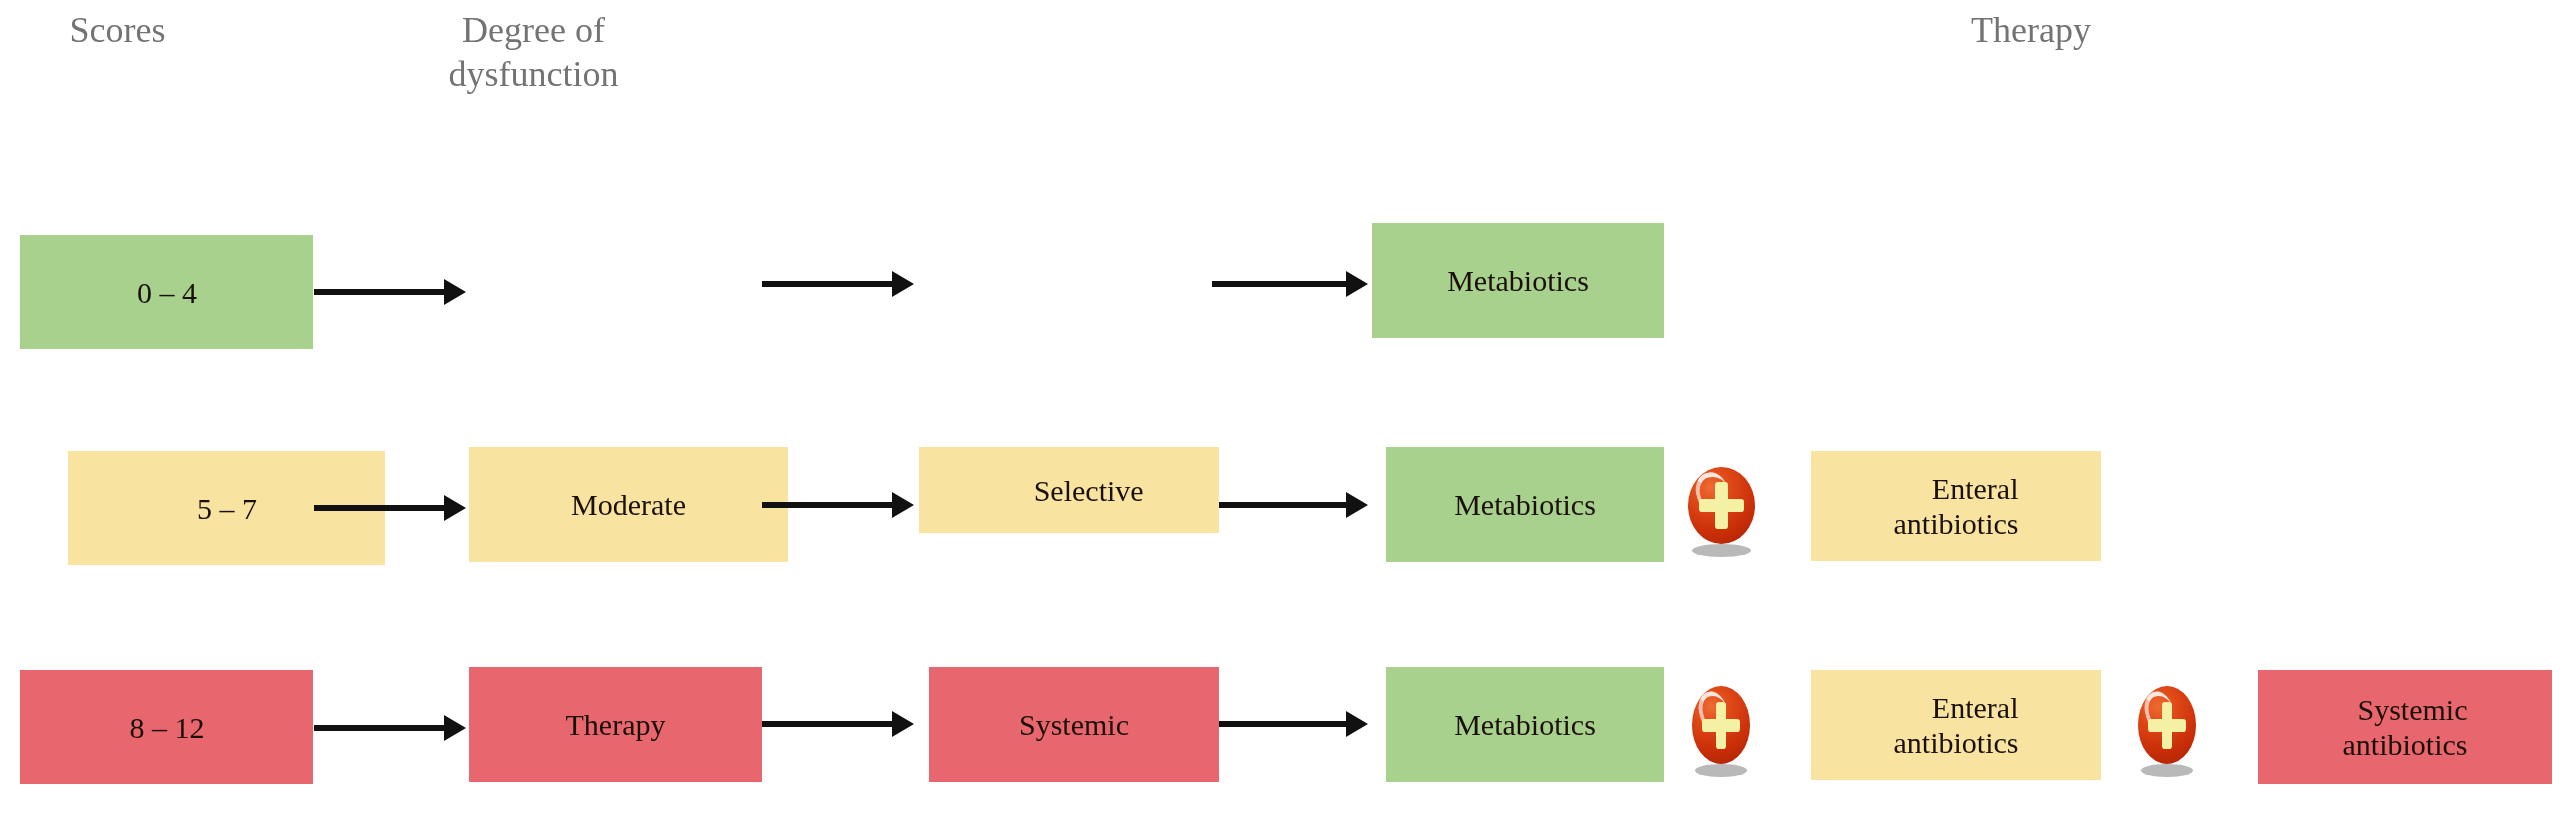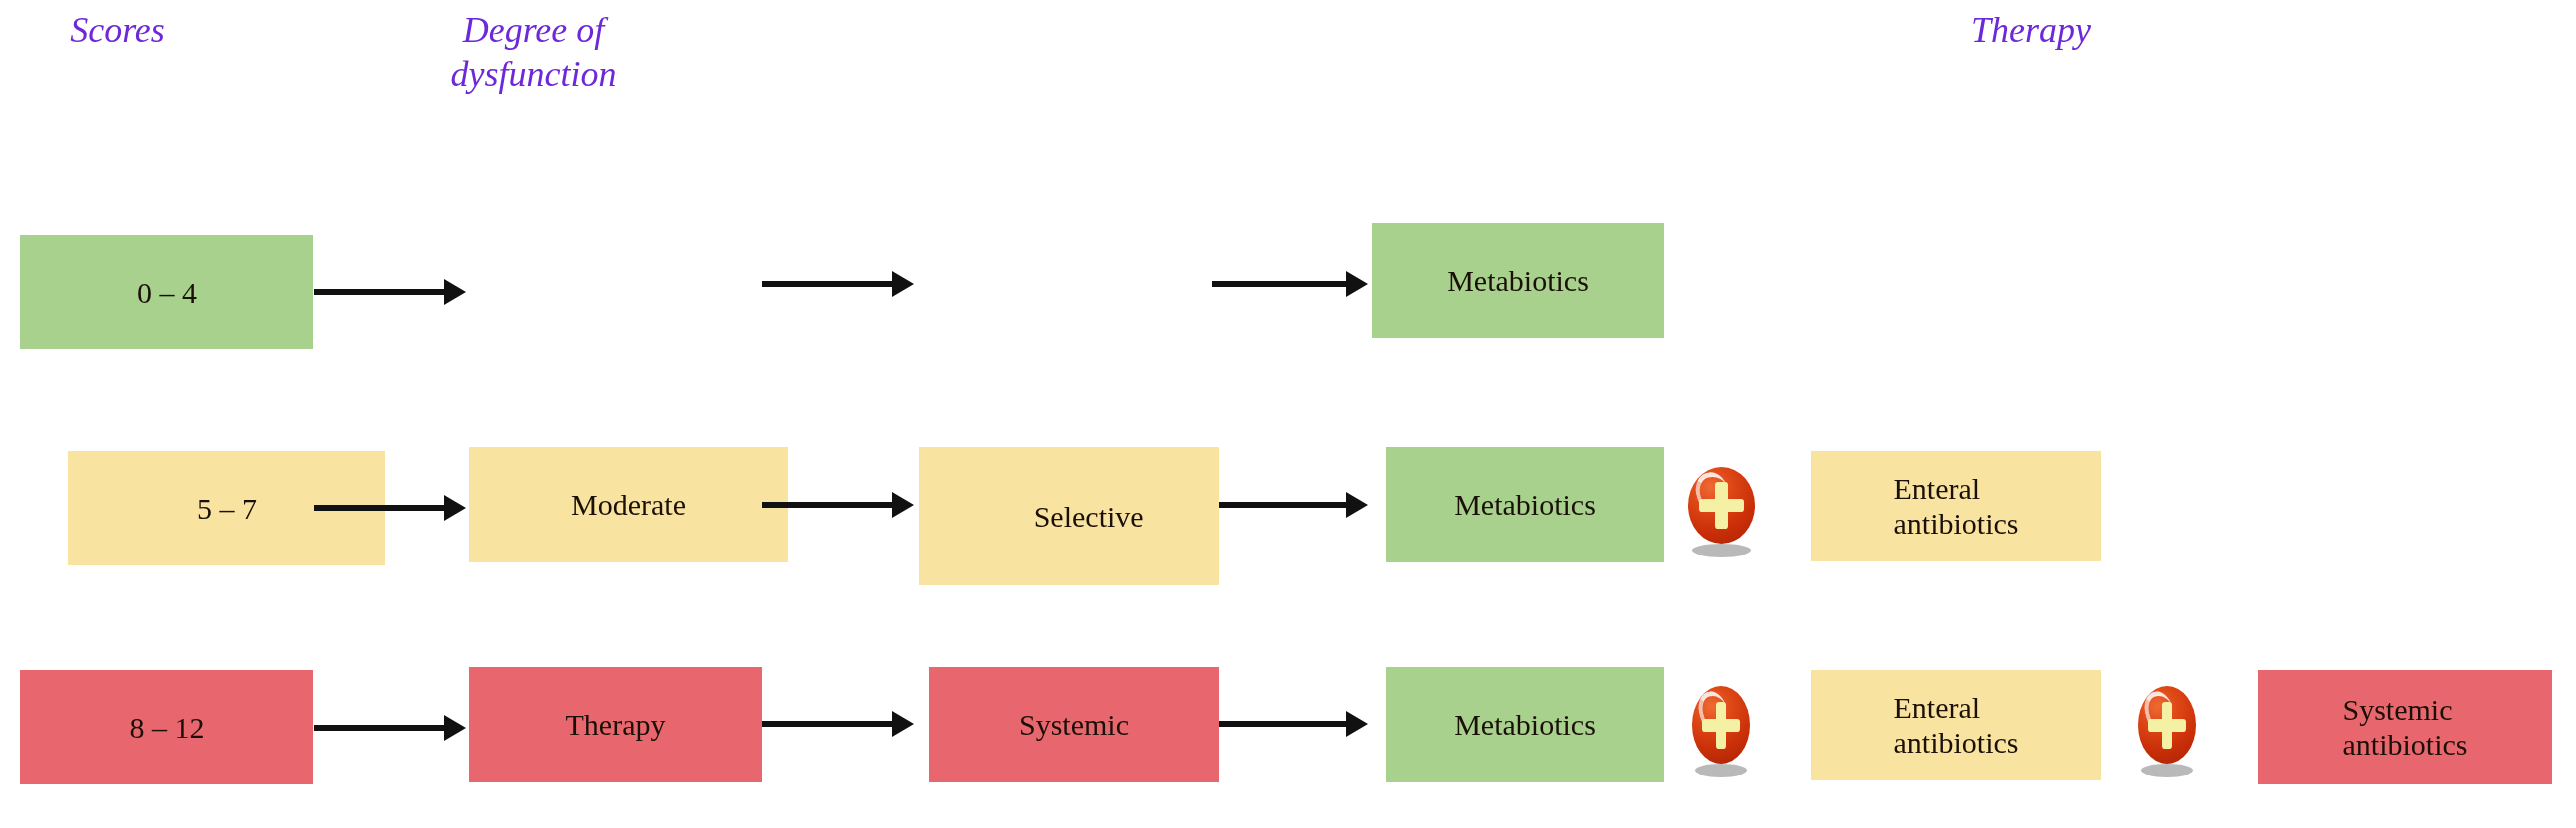--- a/index.html
+++ b/index.html
@@ -15,34 +15,33 @@
     overflow: hidden;
     font-family: "Liberation Serif", "DejaVu Serif", serif;
     color: #000000;
   }
 
   
   .col-header {
     position: absolute;
     font-size: 36px;
     line-height: 44px;
-    color: #6d28d9;
+    color: #737373;
     text-align: center;
     white-space: pre-line;
     font-family: "Liberation Serif", "DejaVu Serif", serif;
-    font-style: italic;
   }
 
   
   .node {
     position: absolute;
     display: flex;
     align-items: center;
     justify-content: center;
-    text-align: left;
+    text-align: right;
     font-size: 30px;
     line-height: 35px;
     color: #1a1008;
     box-sizing: border-box;
     padding: 1.6px 4.7px;
     font-family: "Liberation Serif", "DejaVu Serif", serif;
   }
   .node.green  { background: #a9d18e; }
   .node.yellow { background: #f8e3a1; }
   .node.red    { background: #e8666d; }
@@ -148,21 +147,21 @@
   <div class="node yellow" style="left:20.4px; top:451px; width:317px; height:114px;margin-left:48px;">
     <span class="label">5 – 7</span>
   </div>
   <div class="arrow" style="left:314px; top:505px; width:132px;"></div>
 
   <div class="node yellow" style="left:469px; top:447px; width:319px; height:115px;">
     <span class="label">Moderate</span>
   </div>
   <div class="arrow" style="left:762px; top:502px; width:132px;"></div>
 
-  <div class="node yellow" style="left:919px; top:447px; width:300px; height:138px;padding-left:44px;">
+  <div class="node yellow" style="left:919px; top:447px; width:300px; height:86px;padding-left:44px;">
     <span class="label">Selective</span>
   </div>
   <div class="arrow" style="left:1219px; top:502px; width:129px;"></div>
 
   <div class="node green" style="left:1386px; top:447px; width:278px; height:115px;">
     <span class="label">Metabiotics</span>
   </div>
 
   <div class="plus-badge" style="left:1688px; top:467px;">
     <div class="orb">

